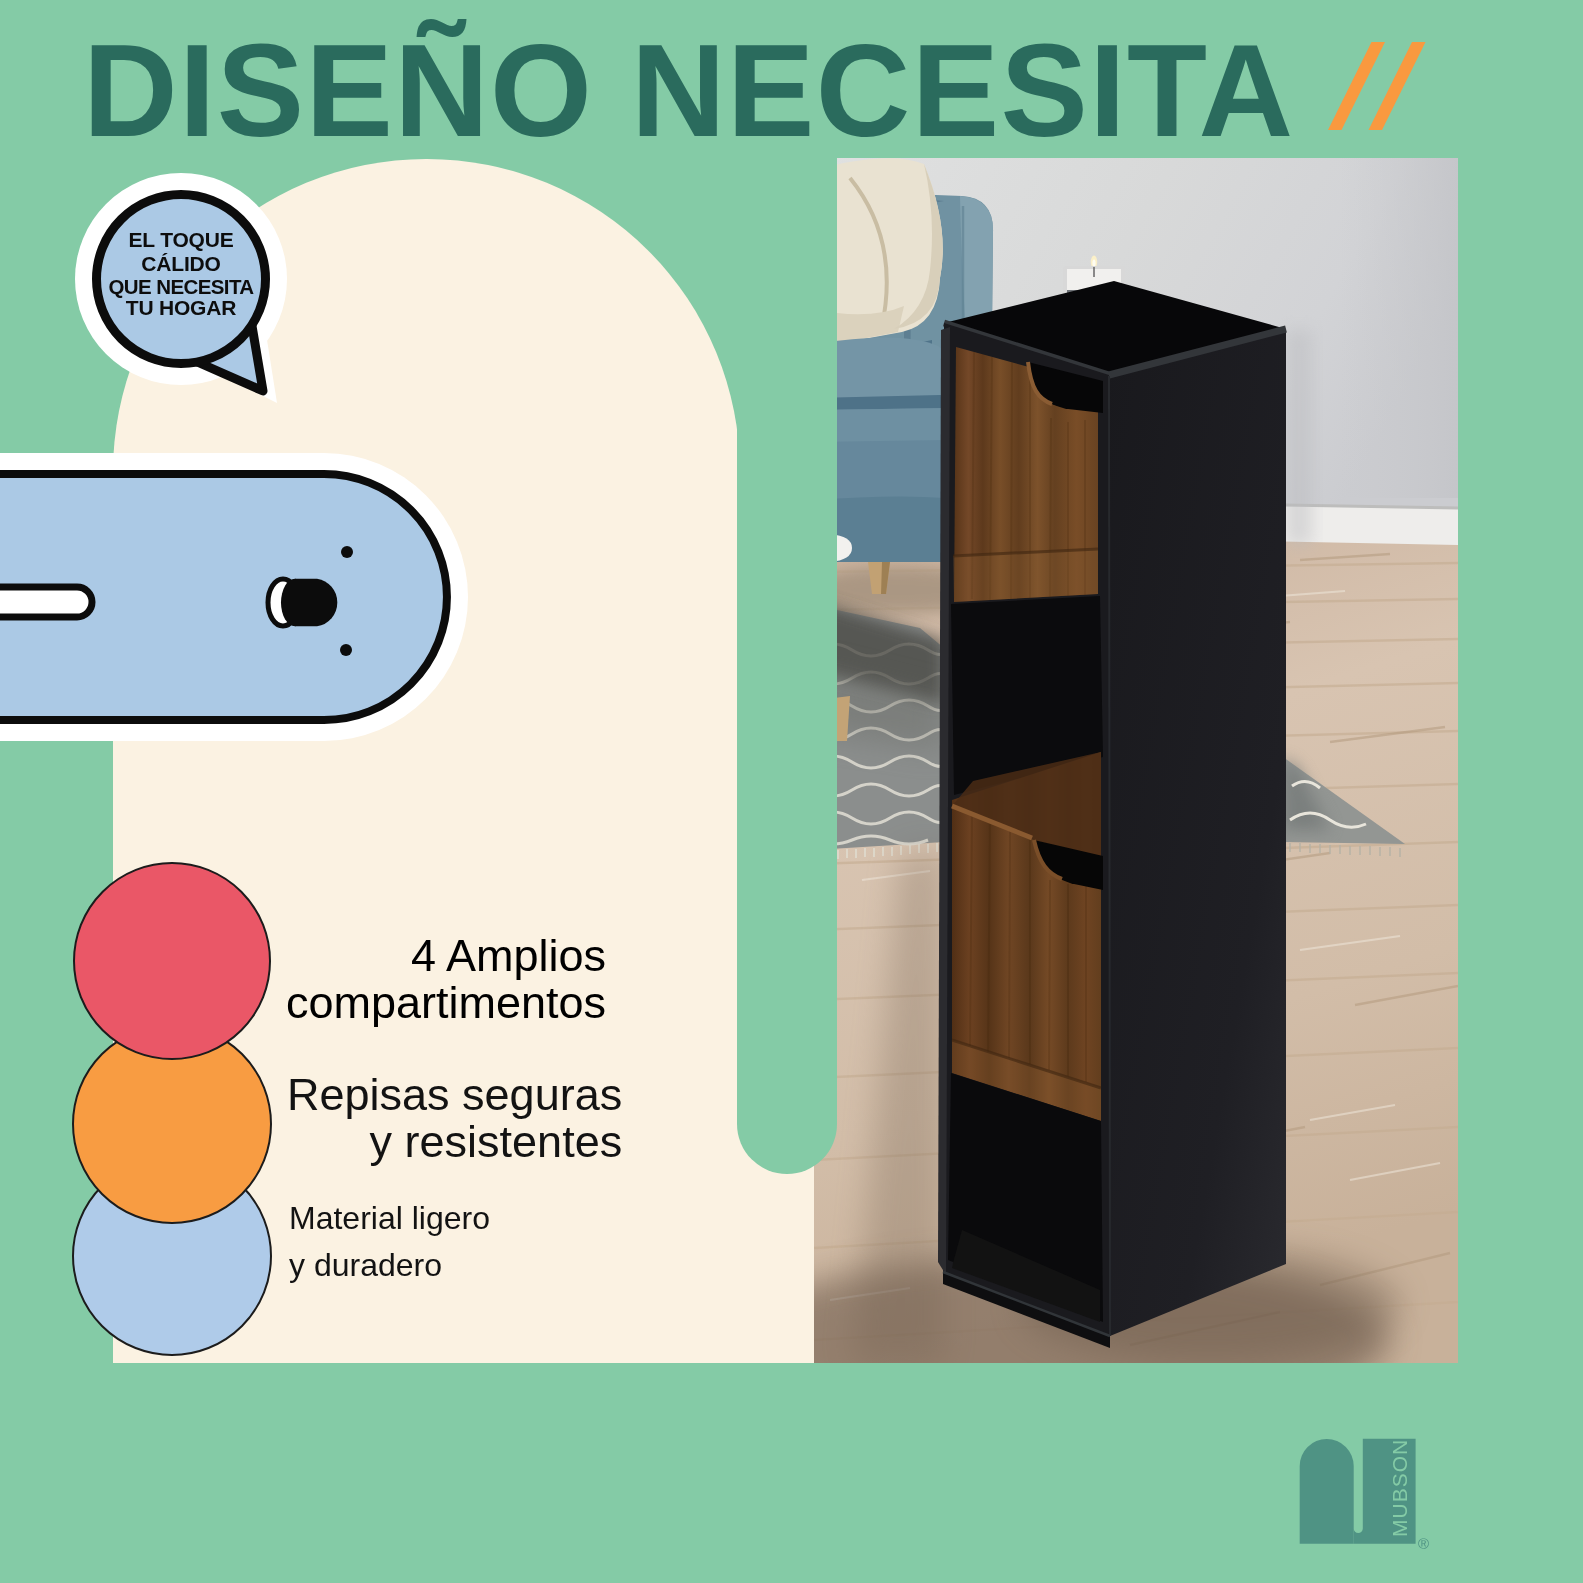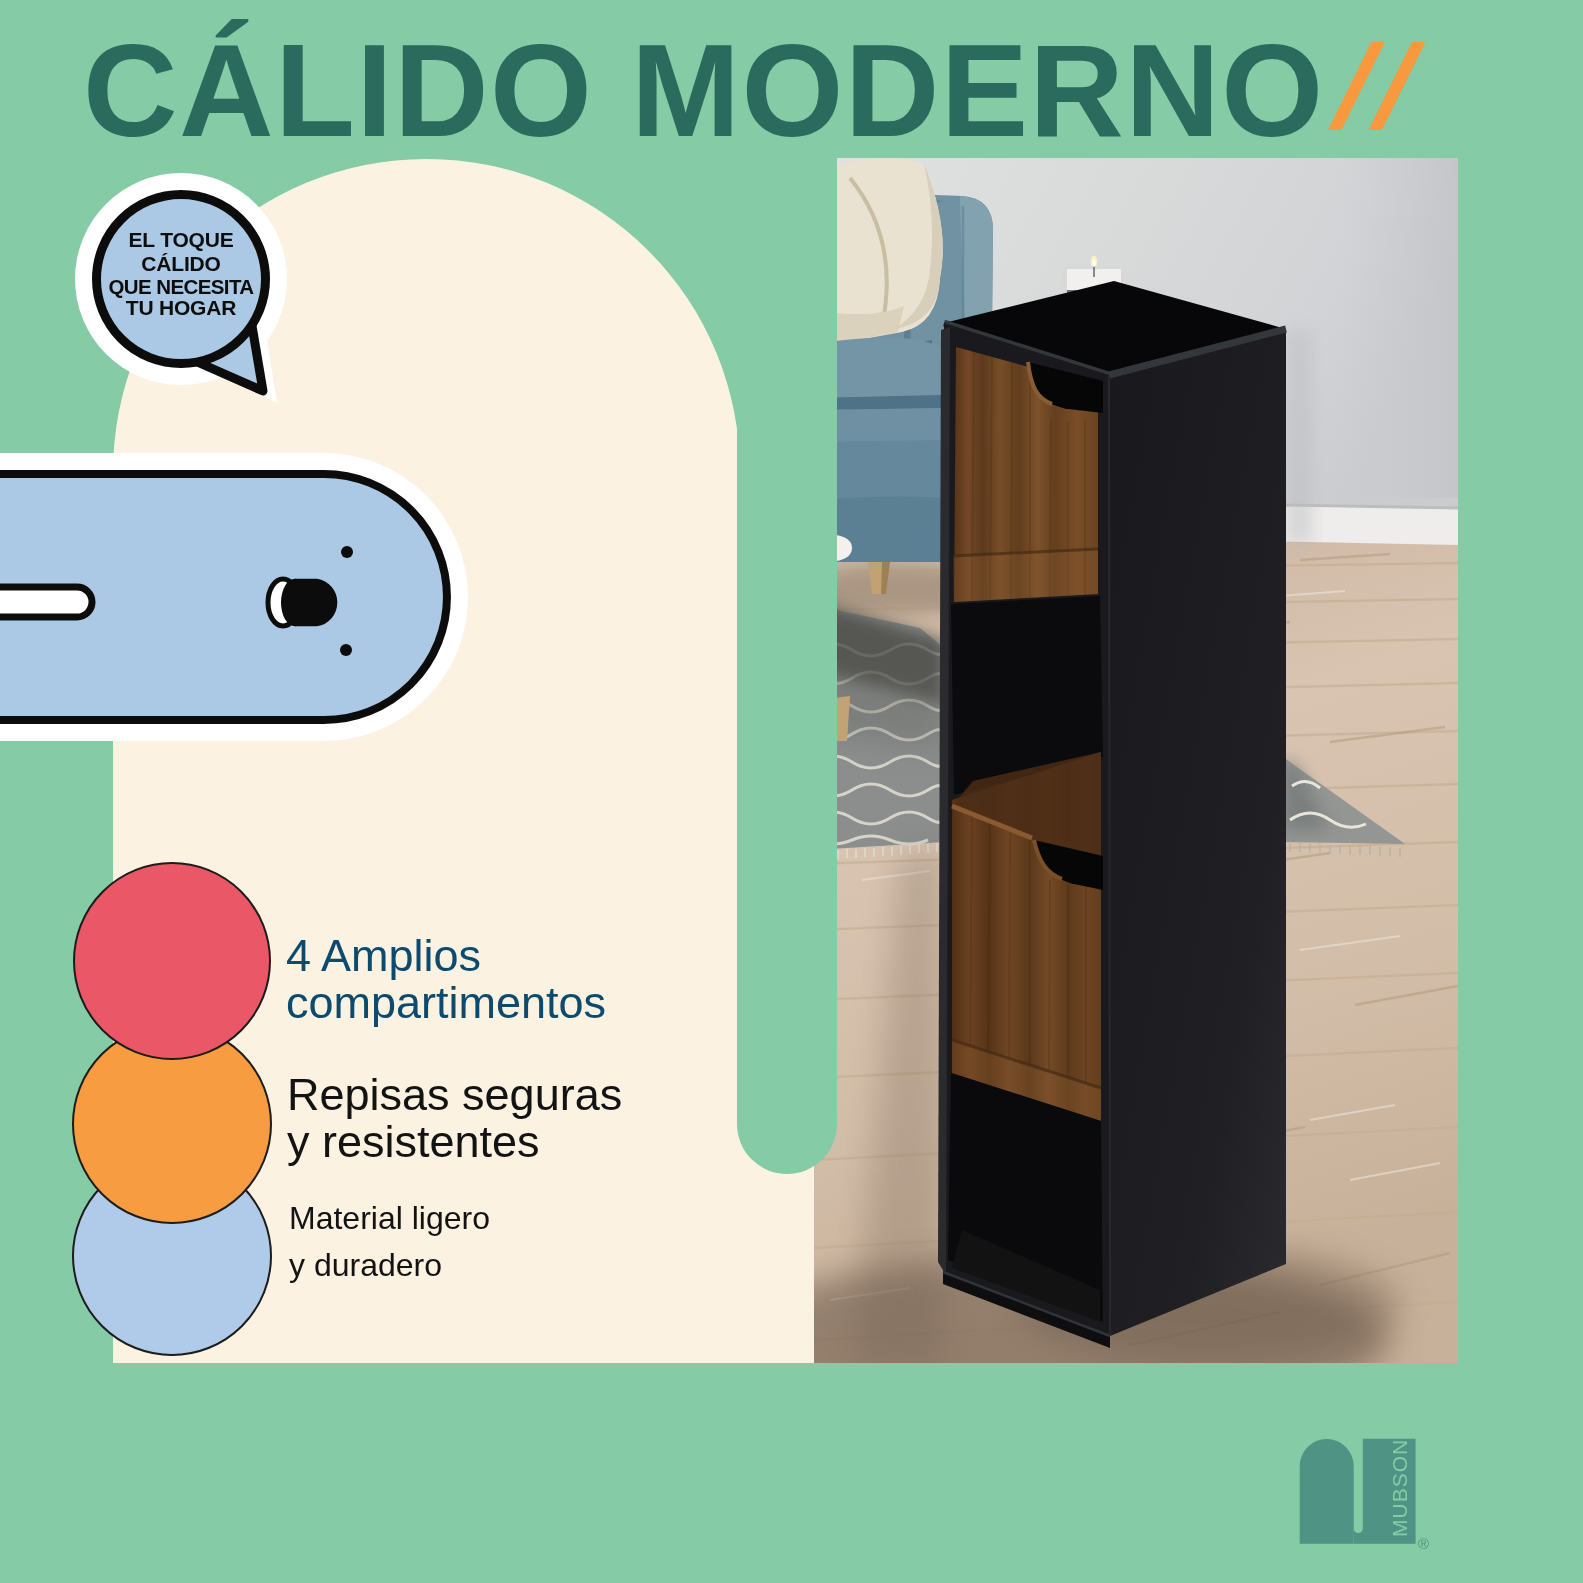--- a/index.html
+++ b/index.html
@@ -9,21 +9,21 @@
 </style>
 </head>
 <body>
 
 <div class="abs" style="left:113px;top:159px;width:627px;height:1204px;background:#fbf2e2;border-radius:313px 313px 0 0;"></div>
 
 <div class="abs" style="left:700px;top:1090px;width:114px;height:273px;background:#fbf2e2;"></div>
 
 <div class="abs" style="left:737px;top:150px;width:100px;height:1024px;background:#84cba6;border-radius:0 0 50px 50px;z-index:10;"></div>
 
-<div class="abs" id="title" style="left:83px;top:15px;font-size:131px;font-weight:bold;color:#2a6b5d;letter-spacing:1.35px;white-space:nowrap;">CÁLIDO MODERNO</div>
+<div class="abs" id="title" style="left:83px;top:15px;font-size:131px;font-weight:bold;color:#2a6b5d;letter-spacing:1.35px;white-space:nowrap;">DISEÑO NECESITA</div>
 
 <svg class="abs" style="left:1300px;top:0;" width="160" height="160" viewBox="1300 0 160 160">
   <polygon points="1371.5,42 1385,42 1341.5,130 1328,130" fill="#f9993f"></polygon>
   <polygon points="1412,42 1425.5,42 1382,130 1368.5,130" fill="#f9993f"></polygon>
 </svg>
 
 <svg class="abs" style="left:60px;top:140px;" width="260" height="290" viewBox="60 140 260 290">
 
   <g>
     <circle cx="181" cy="279" r="106" fill="#ffffff"></circle>
@@ -60,23 +60,23 @@
 
   <circle cx="346" cy="650" r="6" fill="#0c0c0c"></circle>
 </svg>
 
 <div class="abs" style="left:72px;top:1156px;width:200px;height:200px;border-radius:50%;background:#afcbe9;border:2px solid #1c1c1c;box-sizing:border-box;"></div>
 
 <div class="abs" style="left:72px;top:1024px;width:200px;height:200px;border-radius:50%;background:#f89c42;border:2px solid #1c1c1c;box-sizing:border-box;"></div>
 
 <div class="abs" style="left:73px;top:862px;width:198px;height:198px;border-radius:50%;background:#ea5767;border:2px solid #1c1c1c;box-sizing:border-box;"></div>
 
-<div class="abs" style="left:286px;top:932px;font-size:45px;line-height:47px;color:#0c4a6e;">4 Amplios<br>compartimentos</div>
-
-<div class="abs" style="left:287px;top:1071px;font-size:45px;line-height:47px;color:#131313;">Repisas seguras<br>y resistentes</div>
+<div class="abs" style="left:286px;top:932px;font-size:45px;line-height:47px;color:#000000;text-align:right;">4 Amplios<br>compartimentos</div>
+
+<div class="abs" style="left:287px;top:1071px;font-size:45px;line-height:47px;color:#131313;text-align:right;">Repisas seguras<br>y resistentes</div>
 
 <div class="abs" style="left:289px;top:1195px;font-size:32px;line-height:47px;color:#131313;">Material ligero<br>y duradero</div>
 
 <svg class="abs" style="left:814px;top:158px;" width="644" height="1205" viewBox="814 158 644 1205">
   <defs>
     <linearGradient id="wallg" x1="0" y1="0" x2="1" y2="0.35">
       <stop offset="0" stop-color="#e0e1e1"></stop>
       <stop offset="0.5" stop-color="#d8d9d9"></stop>
       <stop offset="0.82" stop-color="#d2d3d6"></stop>
       <stop offset="1" stop-color="#cbccd0"></stop>

